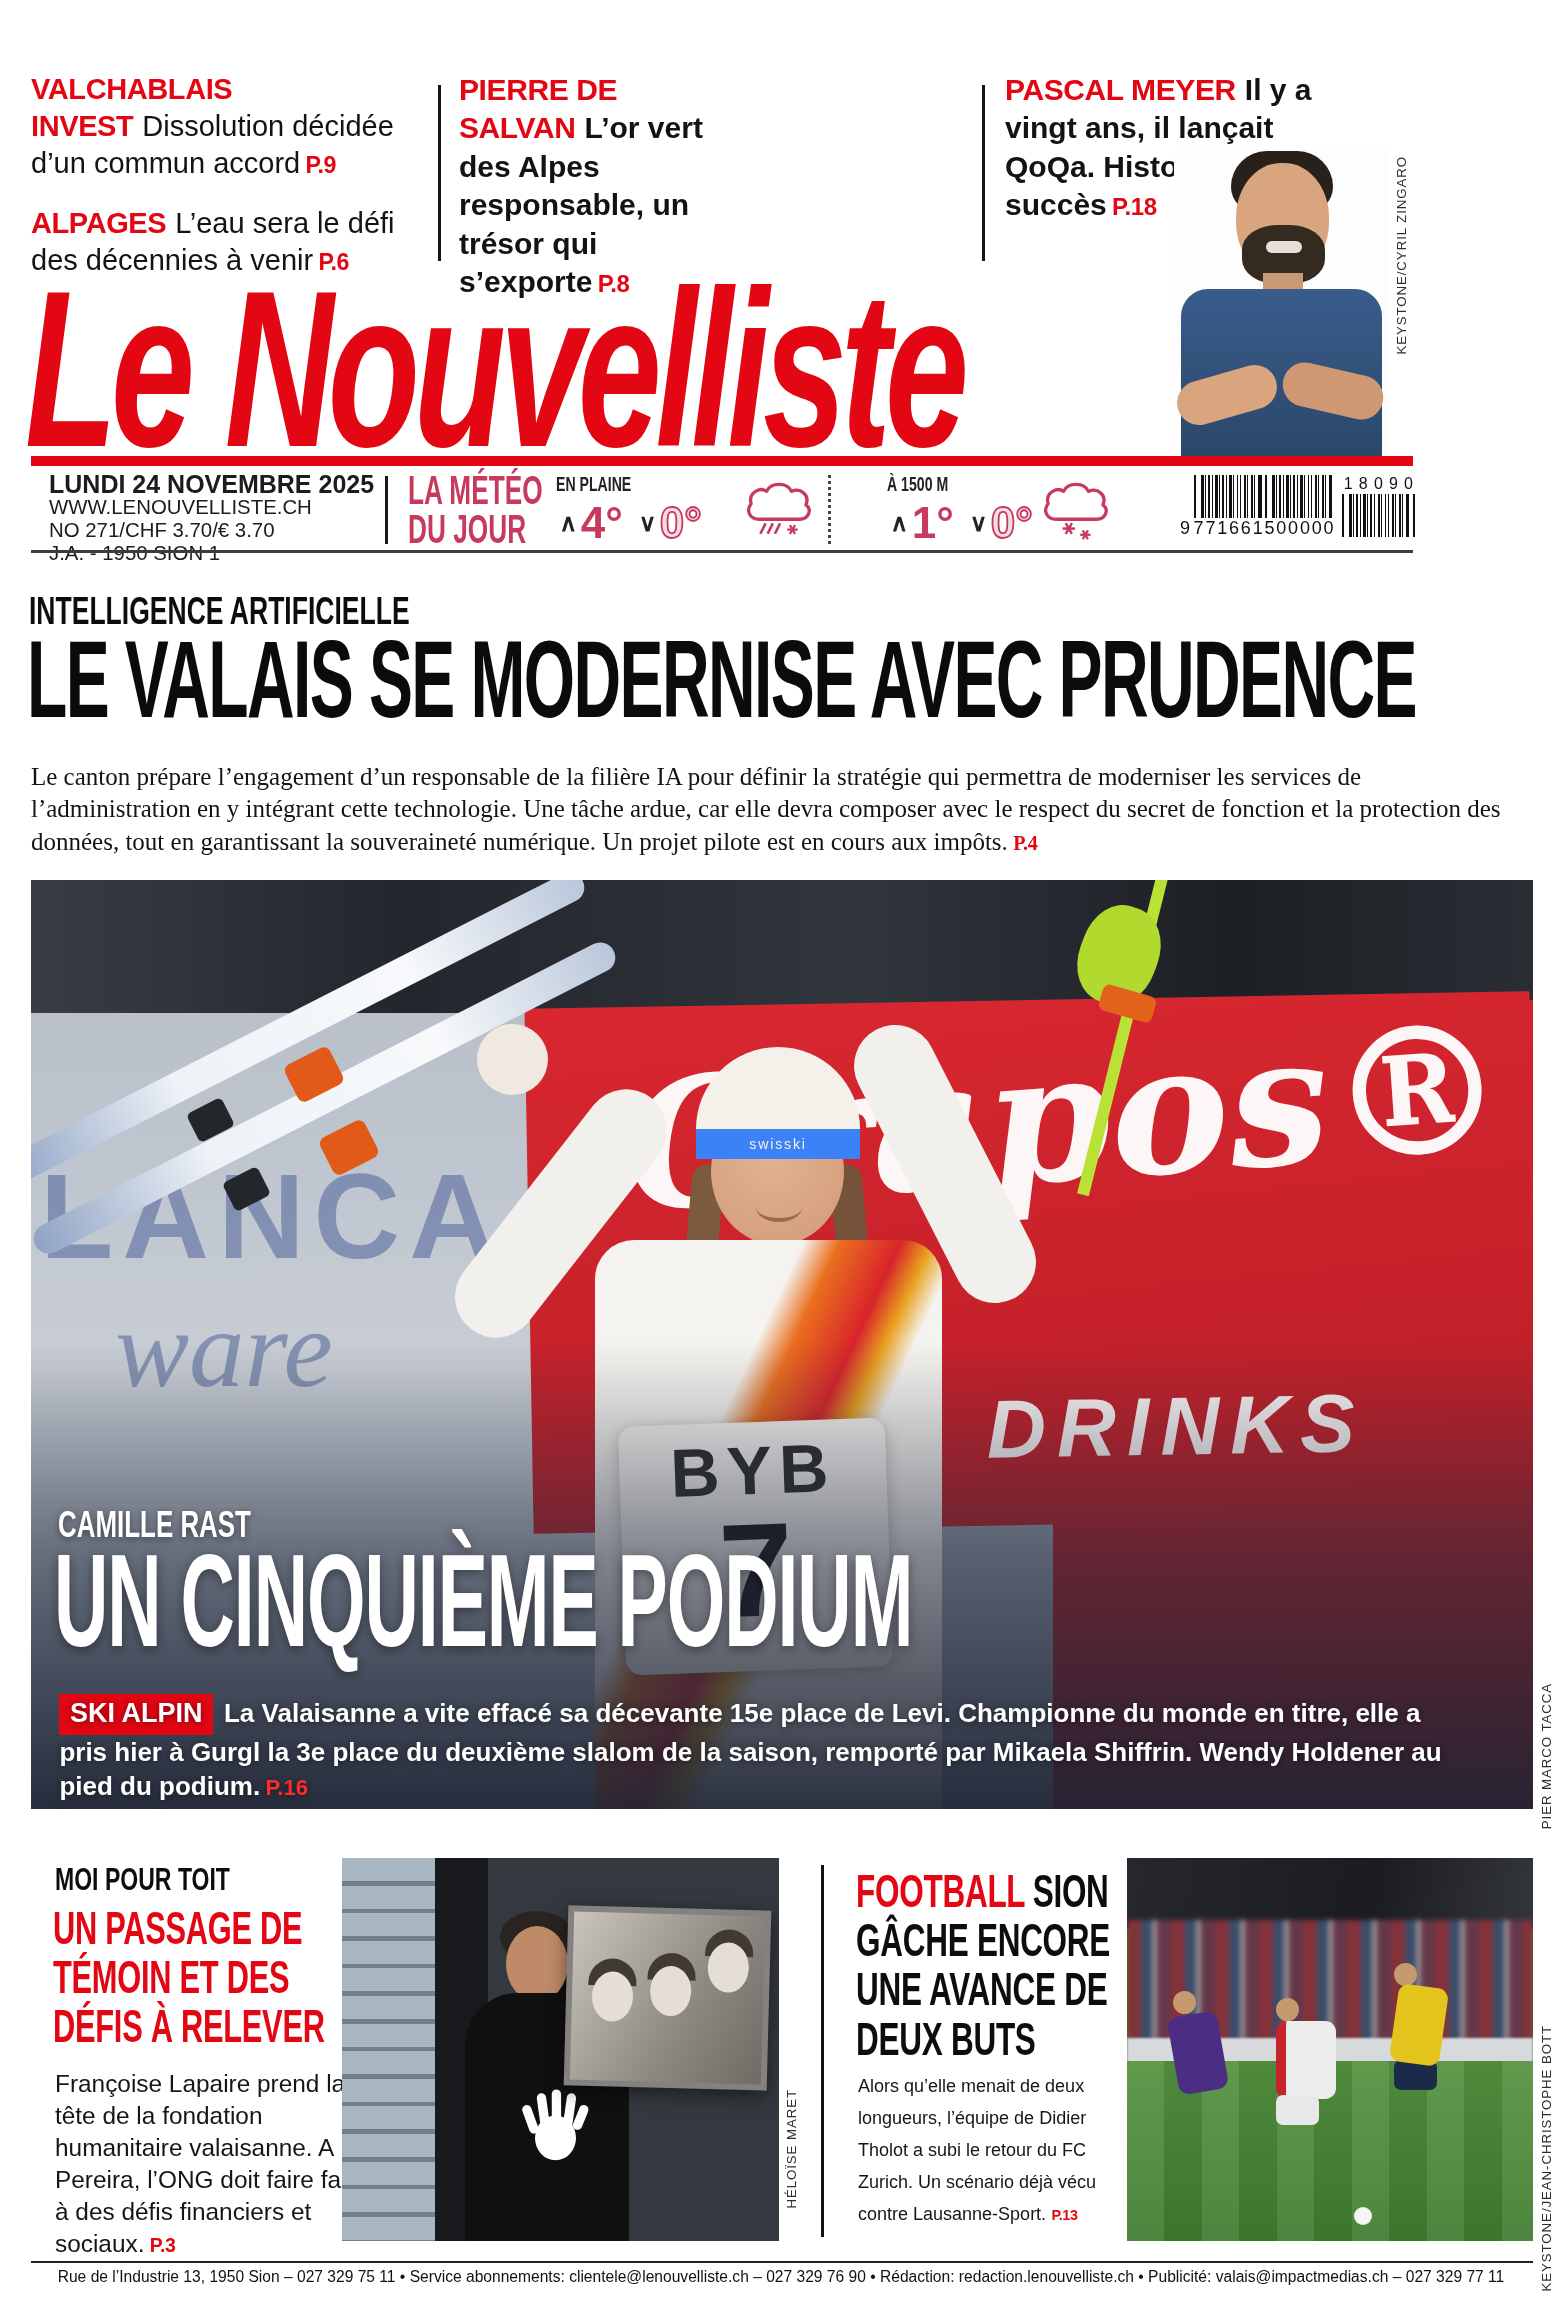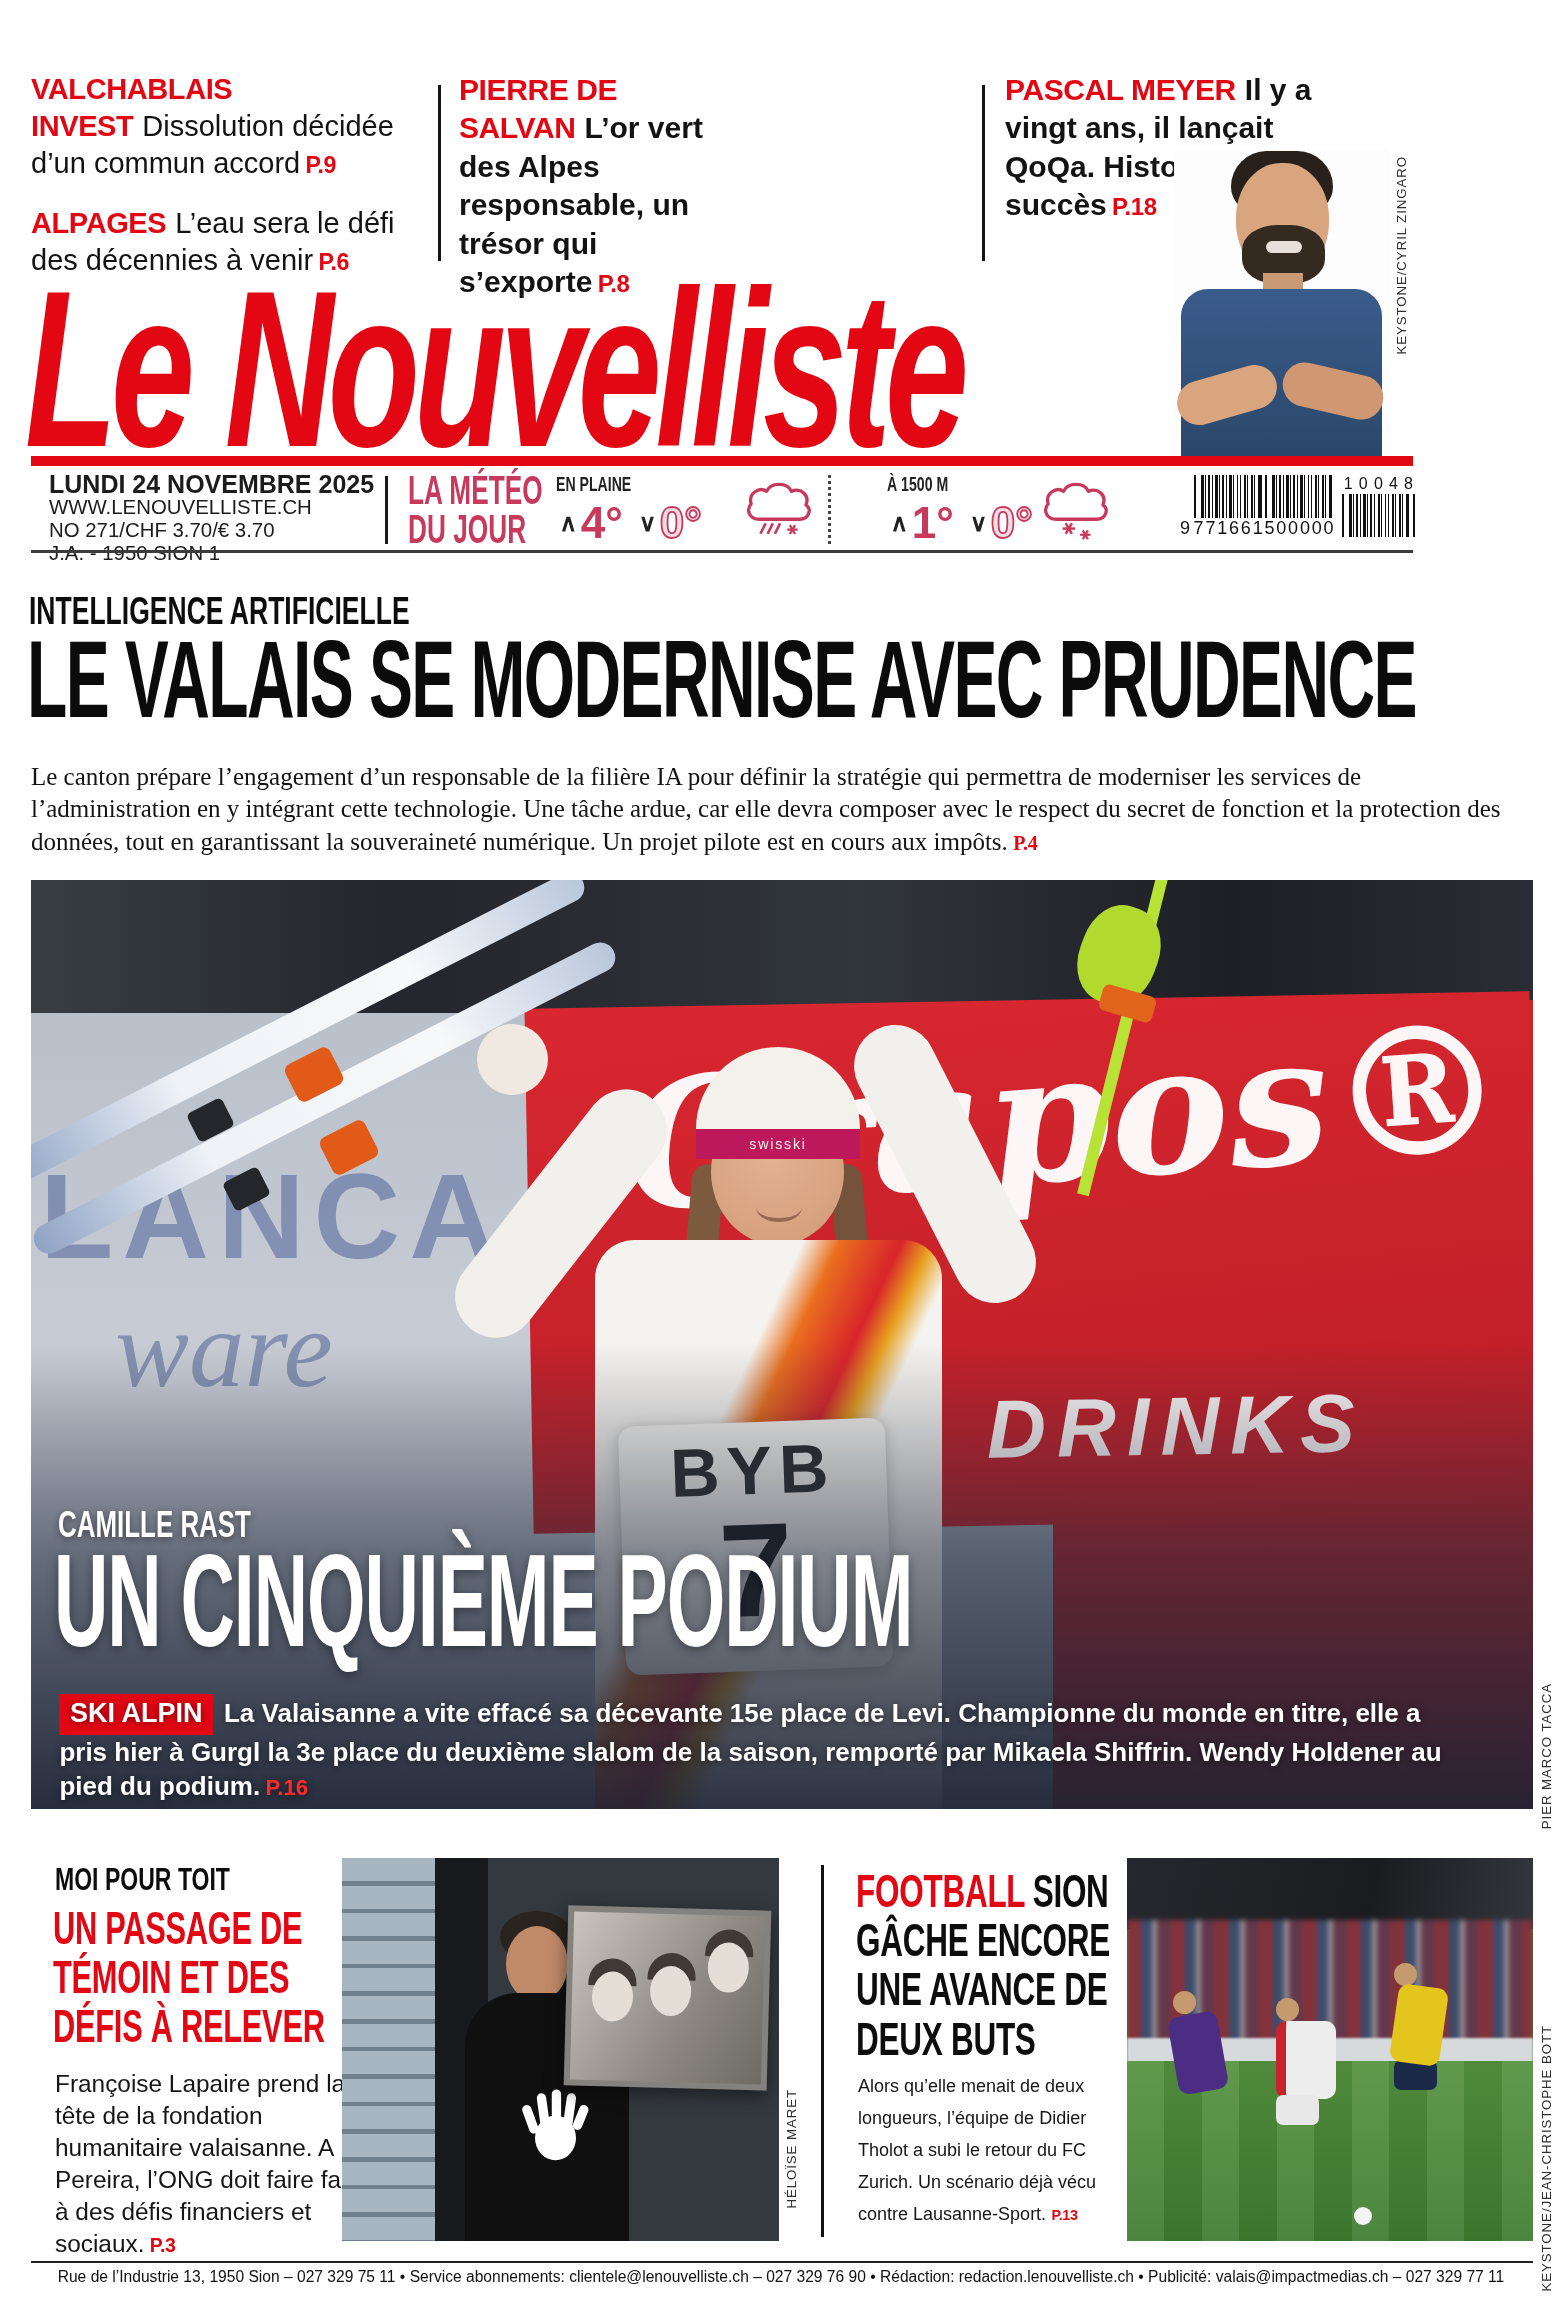--- a/index.html
+++ b/index.html
@@ -90,21 +90,21 @@
   .h-wrapb{left:1069px;top:110px;width:55px;height:27px;border-radius:7.1px;background:#e2641c;transform:rotate(16deg);}
   .h-skier{left:480px;top:151px;width:516px;height:782px;}
   .h-skier>div{position:absolute;}
   .sk-arm-l{left:9px;top:36px;width:82px;height:293px;border-radius:41px;background:#f2f0ec;transform:rotate(38deg);}
   .sk-glove-l{left:-34px;top:-7.1px;width:71px;height:71px;border-radius:50%;background:#efe9e1;}
   .sk-arm-r{left:393px;top:-18px;width:82px;height:302px;border-radius:41px;background:#f2f0ec;transform:rotate(-27deg);}
   .sk-head{left:200px;top:67px;width:133px;height:147px;border-radius:50%;background:radial-gradient(circle at 45% 40%,#e3b291,#d09a77);}
   .sk-hair-l{left:176px;top:133px;width:32px;height:142px;border-radius:16px;background:#7c5a3e;transform:rotate(5deg);}
   .sk-hair-r{left:324px;top:133px;width:32px;height:142px;border-radius:16px;background:#74533a;transform:rotate(-5deg);}
   .sk-beanie{left:185px;top:16px;width:164px;height:105px;border-radius:82px 82px 23px 23px;background:#f4f1ea;}
-  .sk-band{left:185px;top:98px;width:164px;height:30px;background:#be185d;color:#f4f1ea;font-size:14.2px;text-align:center;line-height:30px;letter-spacing:1.8px;}
+  .sk-band{left:185px;top:98px;width:164px;height:30px;background:#3b82f6;color:#f4f1ea;font-size:14.2px;text-align:center;line-height:30px;letter-spacing:1.8px;}
   .sk-smile{left:245px;top:162px;width:46px;height:25px;border-bottom:4.4px solid #9a6a50;border-radius:50%;}
   .sk-torso{left:84px;top:209px;width:347px;height:573px;border-radius:39px 39px 0 0;
             background:linear-gradient(115deg,#f5f3ef 34%,#ea6f1e 40%,#d8242b 50%,#e8a01e 55%,#f5f3ef 60%);}
   .sk-bib{left:111px;top:391px;width:267px;height:249px;border-radius:16px;background:#f8f6f2;transform:rotate(-2deg);box-shadow:0 3.6px 16px rgba(0,0,0,.25);text-align:center;}
   .bib-t{font-size:68px;font-weight:700;letter-spacing:7.1px;color:#2b2b2b;margin-top:9px;}
   .bib-n{font-size:133px;line-height:1;font-weight:800;color:#141414;margin-top:-5.3px;}
   .h-shade{left:0;top:462px;width:1502px;height:467px;background:linear-gradient(180deg,rgba(36,44,62,0) 0%,rgba(36,44,62,.55) 45%,rgba(30,36,52,.93) 100%);}
   .hero-kicker{left:27px;top:624px;color:#fff;font-size:36px;font-weight:800;transform:scaleX(.72);transform-origin:left top;white-space:nowrap;text-shadow:0 1.8px 9px rgba(0,0,0,.45);}
   .hero-headline{left:23px;top:658px;color:#fff;font-size:132px;line-height:.95;font-weight:800;letter-spacing:-1.8px;
                  transform:scaleX(.57);transform-origin:left top;white-space:nowrap;text-shadow:0 2.7px 14.2px rgba(0,0,0,.4);}
@@ -249,21 +249,21 @@
         <span class="bc-lead">9</span>
         <div class="bc-col">
           <div class="bc-bars"></div>
           <div class="bc-digits">
             <span>771661</span>
             <span>500000</span>
           </div>
         </div>
       </div>
       <div class="bc-addon">
-        <div class="bc-addon-digits">10048</div>
+        <div class="bc-addon-digits">18090</div>
         <div class="bc-bars addon"></div>
       </div>
     </div>
   </div>
   <div class="abs infobar-border"></div>
 
   <div class="abs ls-kicker">INTELLIGENCE ARTIFICIELLE</div>
   <div class="abs ls-headline">LE VALAIS SE MODERNISE AVEC PRUDENCE</div>
   <div class="abs ls-lede">
     <span>Le canton prépare l’engagement d’un responsable de la filière IA pour définir la stratégie qui permettra de moderniser les services de l’administration en y intégrant cette technologie. Une tâche ardue, car elle devra composer avec le respect du secret de fonction et la protection des données, tout en garantissant la souveraineté numérique. Un projet pilote est en cours aux impôts.</span><span class="pref">P.4</span>

